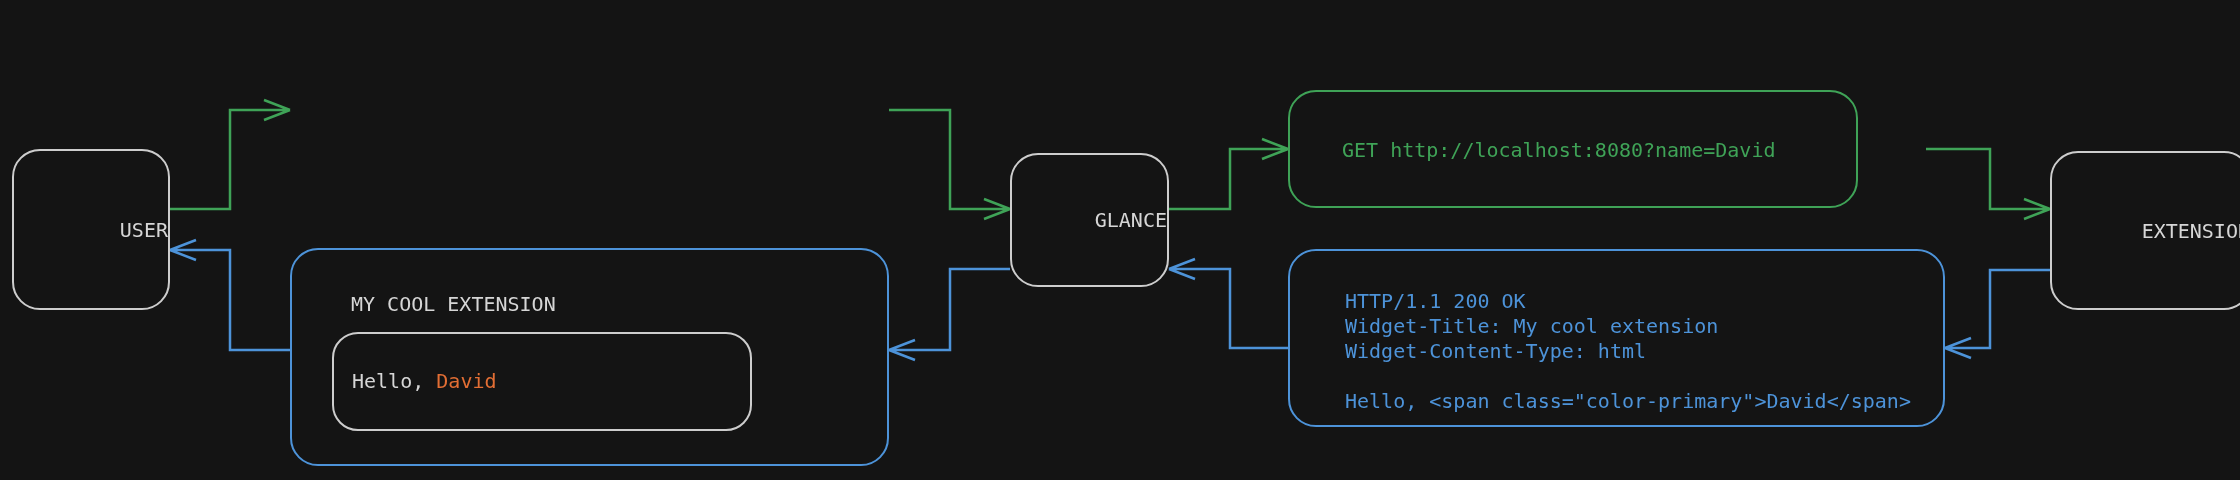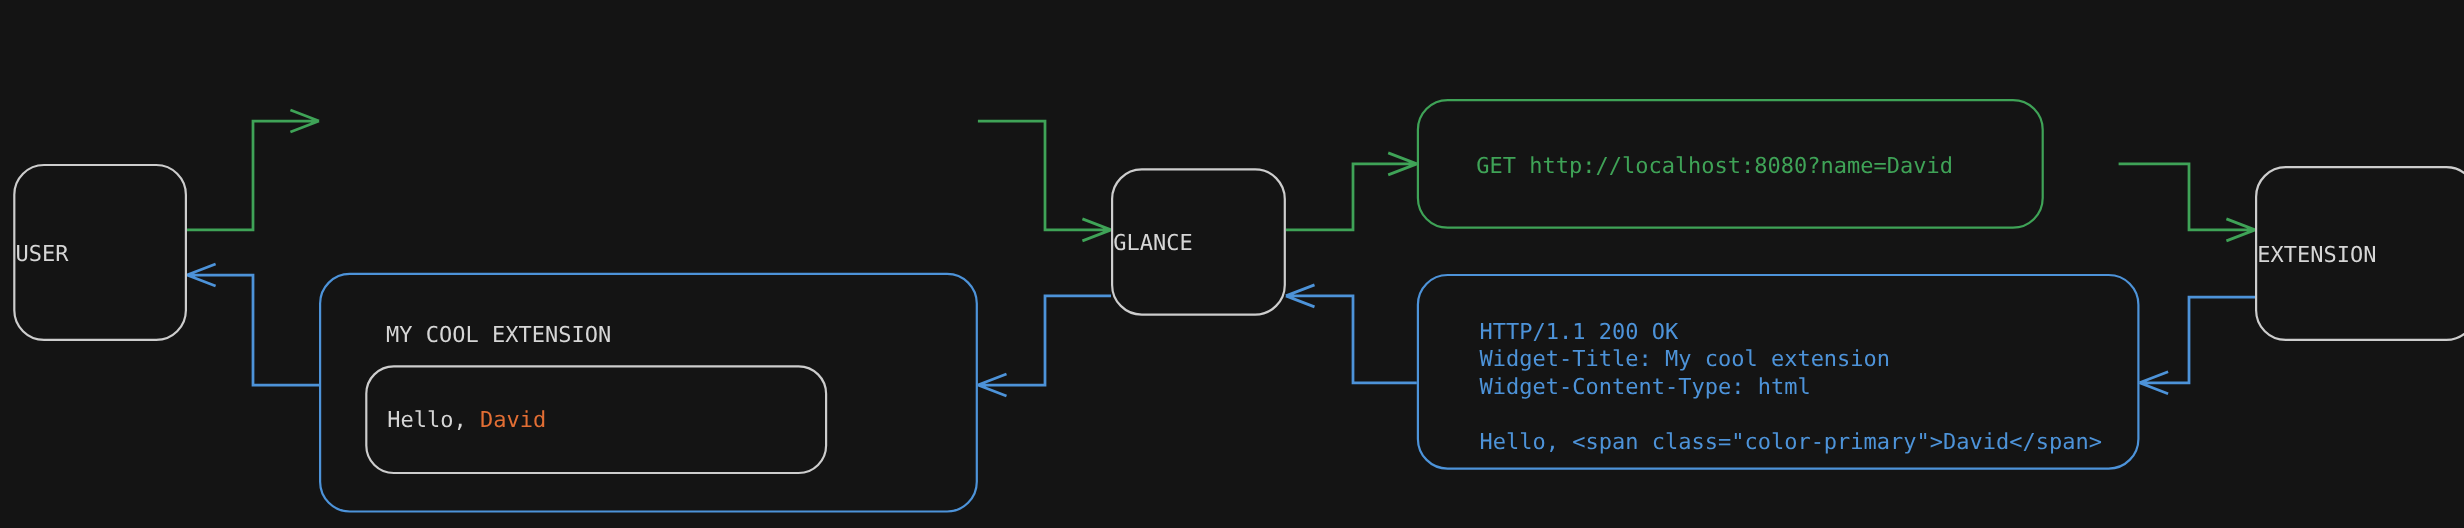--- a/index.html
+++ b/index.html
@@ -33,21 +33,21 @@
   }
   #wires path.green { stroke: var(--accent-green); }
   #wires path.blue  { stroke: var(--accent-blue); }
 
   .node {
     position: absolute;
     border: 2px solid var(--border-gray);
     border-radius: 28px;
     display: flex;
     align-items: center;
-    justify-content: flex-start;
+    justify-content: flex-end;
     color: var(--text-gray);
     font-size: 20px;
     box-sizing: border-box;
   }
   .codebox {
     position: absolute;
     border-radius: 28px;
     box-sizing: border-box;
   }
   .codebox.green { border: 2px solid var(--accent-green); color: var(--accent-green); }

